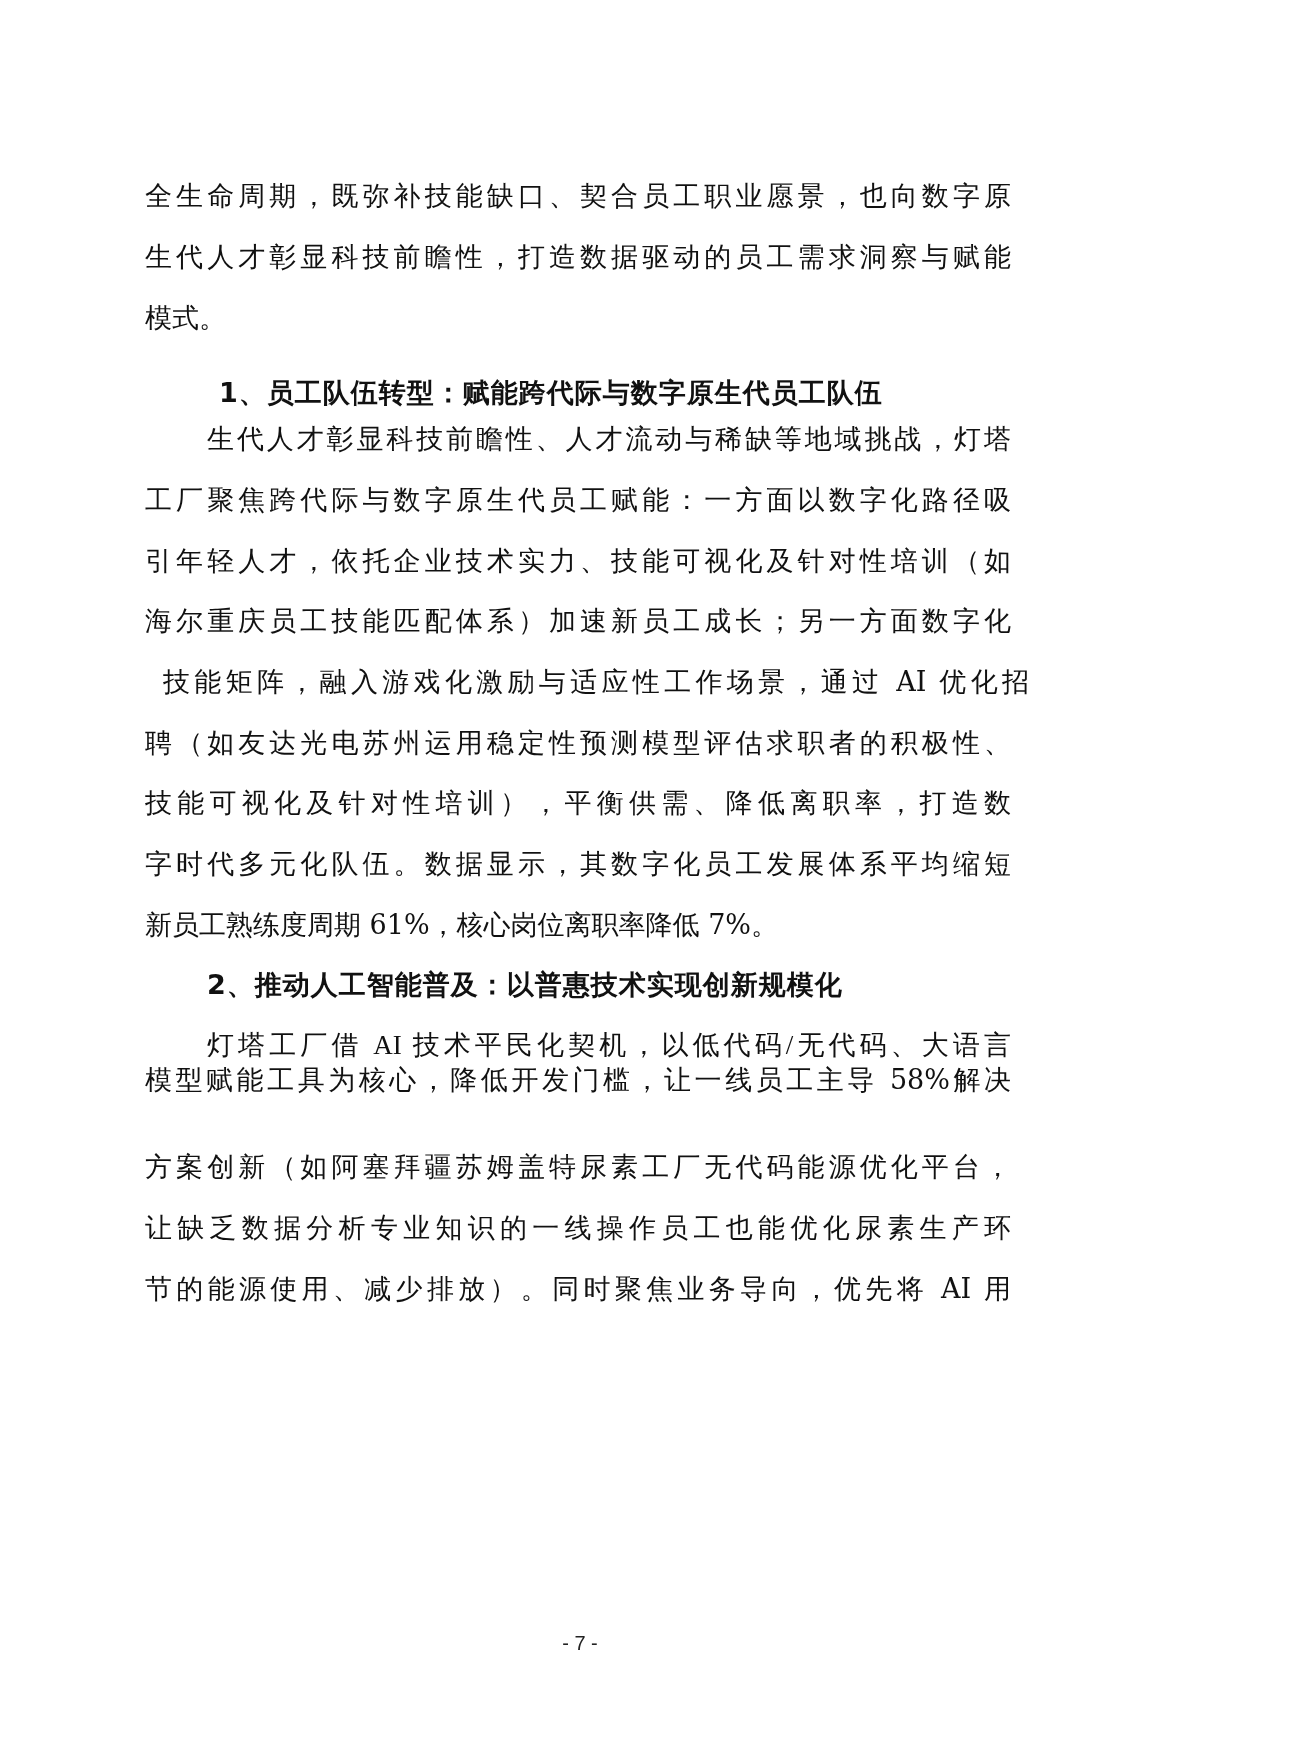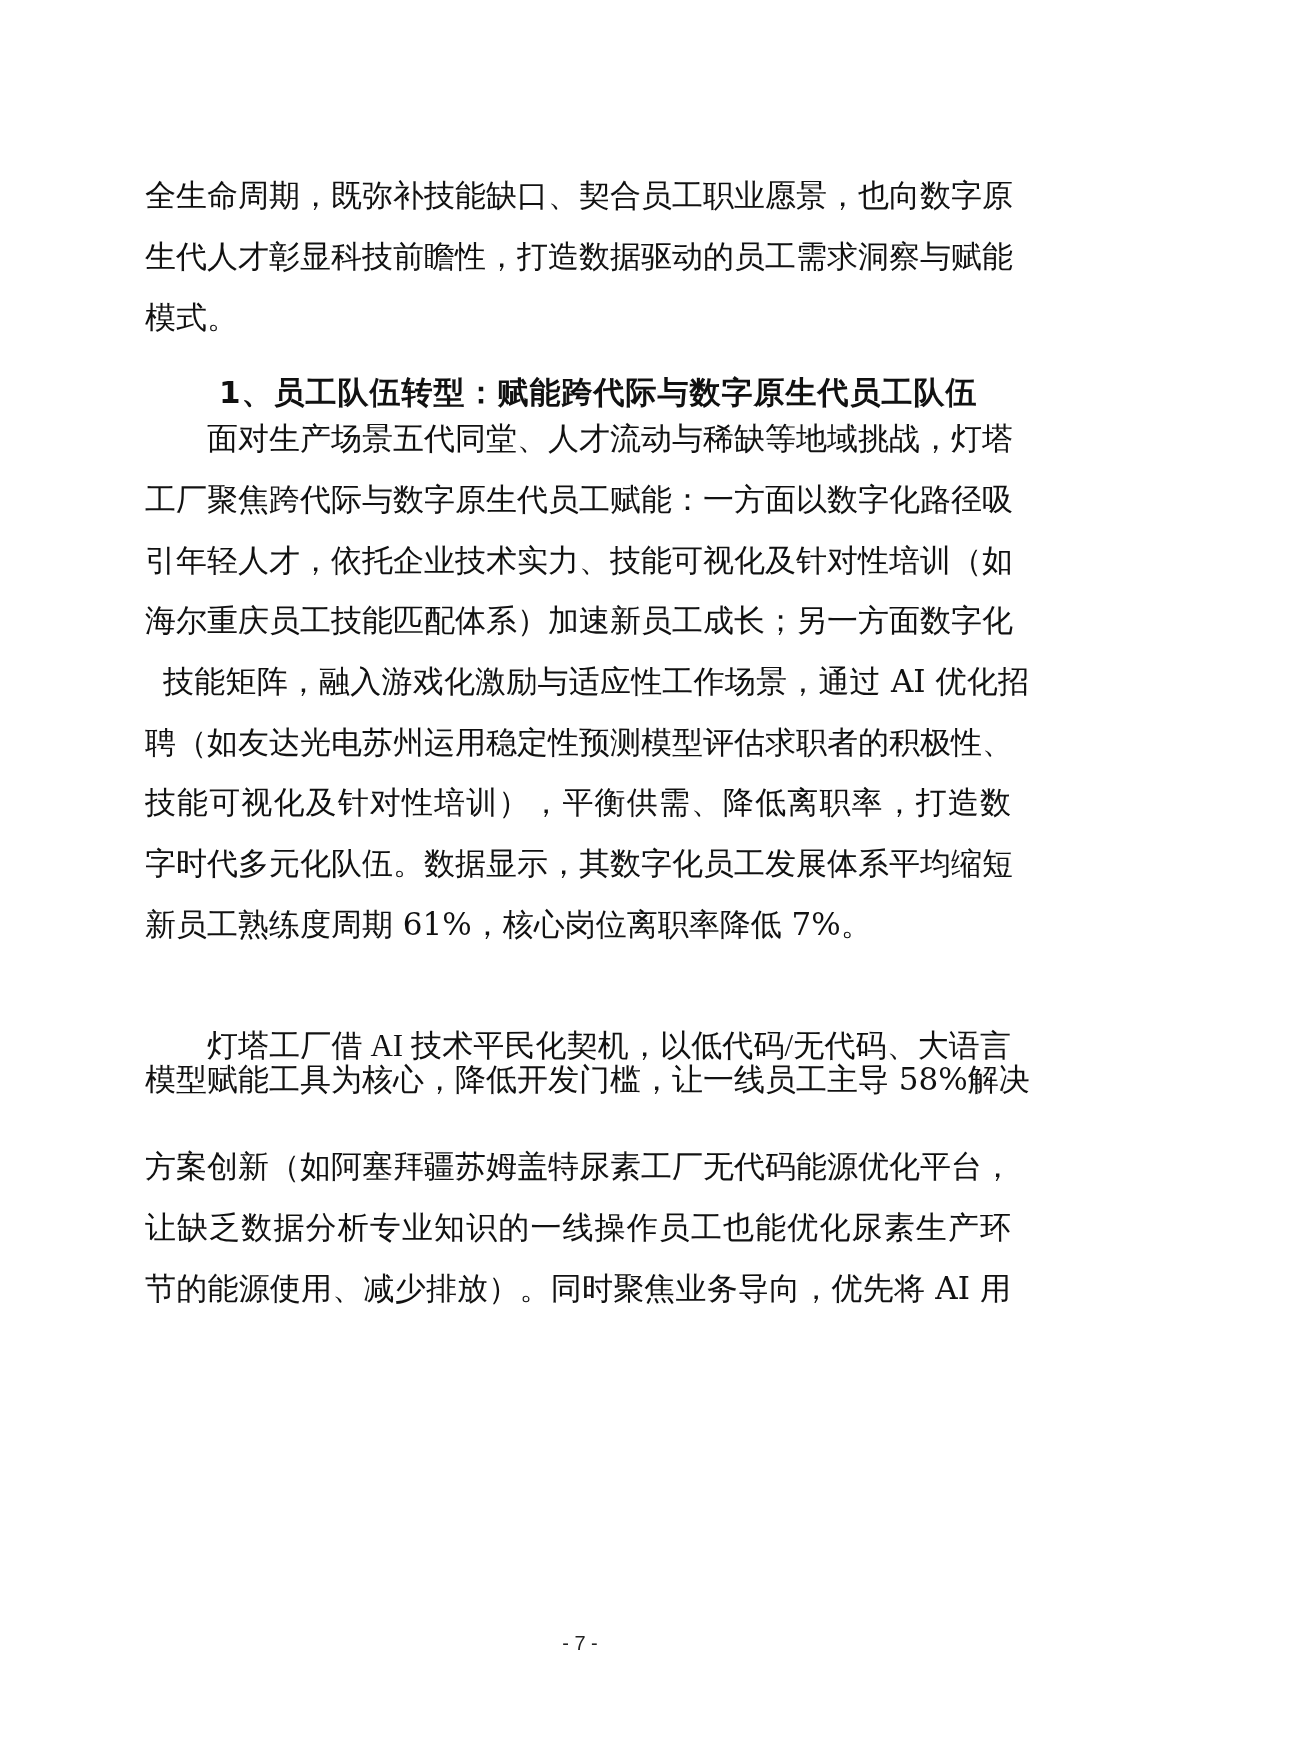--- a/index.html
+++ b/index.html
@@ -20,21 +20,21 @@
       left: 0; top: 0;
       width: 1291px;
       height: 1753px;
       background: #ffffff;
     }
     .line {
       position: absolute;
       left: 145px;
       width: 866px;
       height: 61px;
-      font-size: 31px;
+      font-size: 27px;
       line-height: 61px;
       white-space: nowrap;
       text-align: justify;
       text-align-last: justify;
       letter-spacing: 0px;
     }
     .line.last {
       text-align-last: left;
     }
     .line.indent {
@@ -62,30 +62,31 @@
 <body>
 
 <div class="page">
 
   <div class="line" style="top:165px;">全生命周期，既弥补技能缺口、契合员工职业愿景，也向数字原</div>
   <div class="line" style="top:226px;">生代人才彰显科技前瞻性，打造数据驱动的员工需求洞察与赋能</div>
   <div class="line last" style="top:287px;">模式。</div>
 
   <div class="line indent heading" style="top:362px;margin-left:12px;">1、员工队伍转型：赋能跨代际与数字原生代员工队伍</div>
 
-  <div class="line indent" style="top:408px;">面对生产场景五代同堂、人才流动与稀缺等地域挑战，灯塔</div>
+  <div class="line indent" style="top:408px;">生代人才彰显科技前瞻性、人才流动与稀缺等地域挑战，灯塔</div>
   <div class="line" style="top:469px;">工厂聚焦跨代际与数字原生代员工赋能：一方面以数字化路径吸</div>
   <div class="line" style="top:530px;">引年轻人才，依托企业技术实力、技能可视化及针对性培训（如</div>
   <div class="line" style="top:590px;">海尔重庆员工技能匹配体系）加速新员工成长；另一方面数字化</div>
   <div class="line" style="top:651px;margin-left:18px;">技能矩阵，融入游戏化激励与适应性工作场景，通过 AI 优化招</div>
   <div class="line" style="top:712px;">聘（如友达光电苏州运用稳定性预测模型评估求职者的积极性、</div>
   <div class="line" style="top:772px;">技能可视化及针对性培训），平衡供需、降低离职率，打造数</div>
   <div class="line" style="top:833px;">字时代多元化队伍。数据显示，其数字化员工发展体系平均缩短</div>
   <div class="line last" style="top:894px;">新员工熟练度周期 61%，核心岗位离职率降低 7%。</div>
 
+  <div class="line indent heading" style="top:954px;">2、推动人工智能普及：以普惠技术实现创新规模化</div>
 
   <div class="line indent" style="top:1015px;font-family:Liberation Serif, serif;">灯塔工厂借 AI 技术平民化契机，以低代码/无代码、大语言</div>
   <div class="line" style="top:1049px;">模型赋能工具为核心，降低开发门槛，让一线员工主导 58%解决</div>
   <div class="line" style="top:1136px;">方案创新（如阿塞拜疆苏姆盖特尿素工厂无代码能源优化平台，</div>
   <div class="line" style="top:1197px;">让缺乏数据分析专业知识的一线操作员工也能优化尿素生产环</div>
   <div class="line" style="top:1258px;">节的能源使用、减少排放）。同时聚焦业务导向，优先将 AI 用</div>
 
   <div class="page-number">- 7 -</div>
 </div>
 

